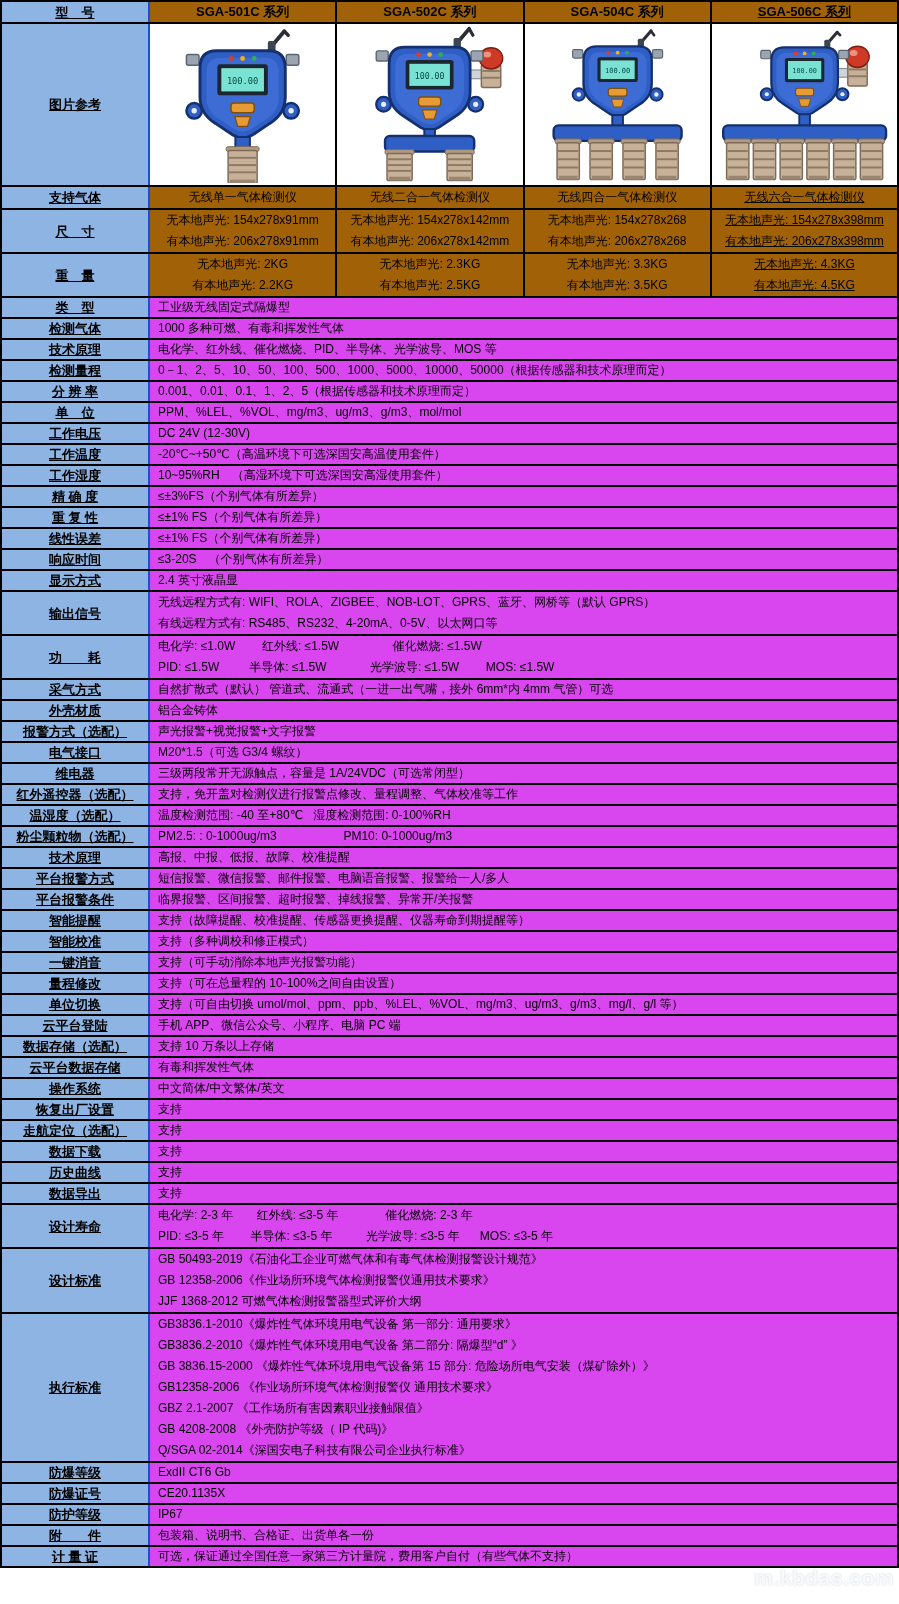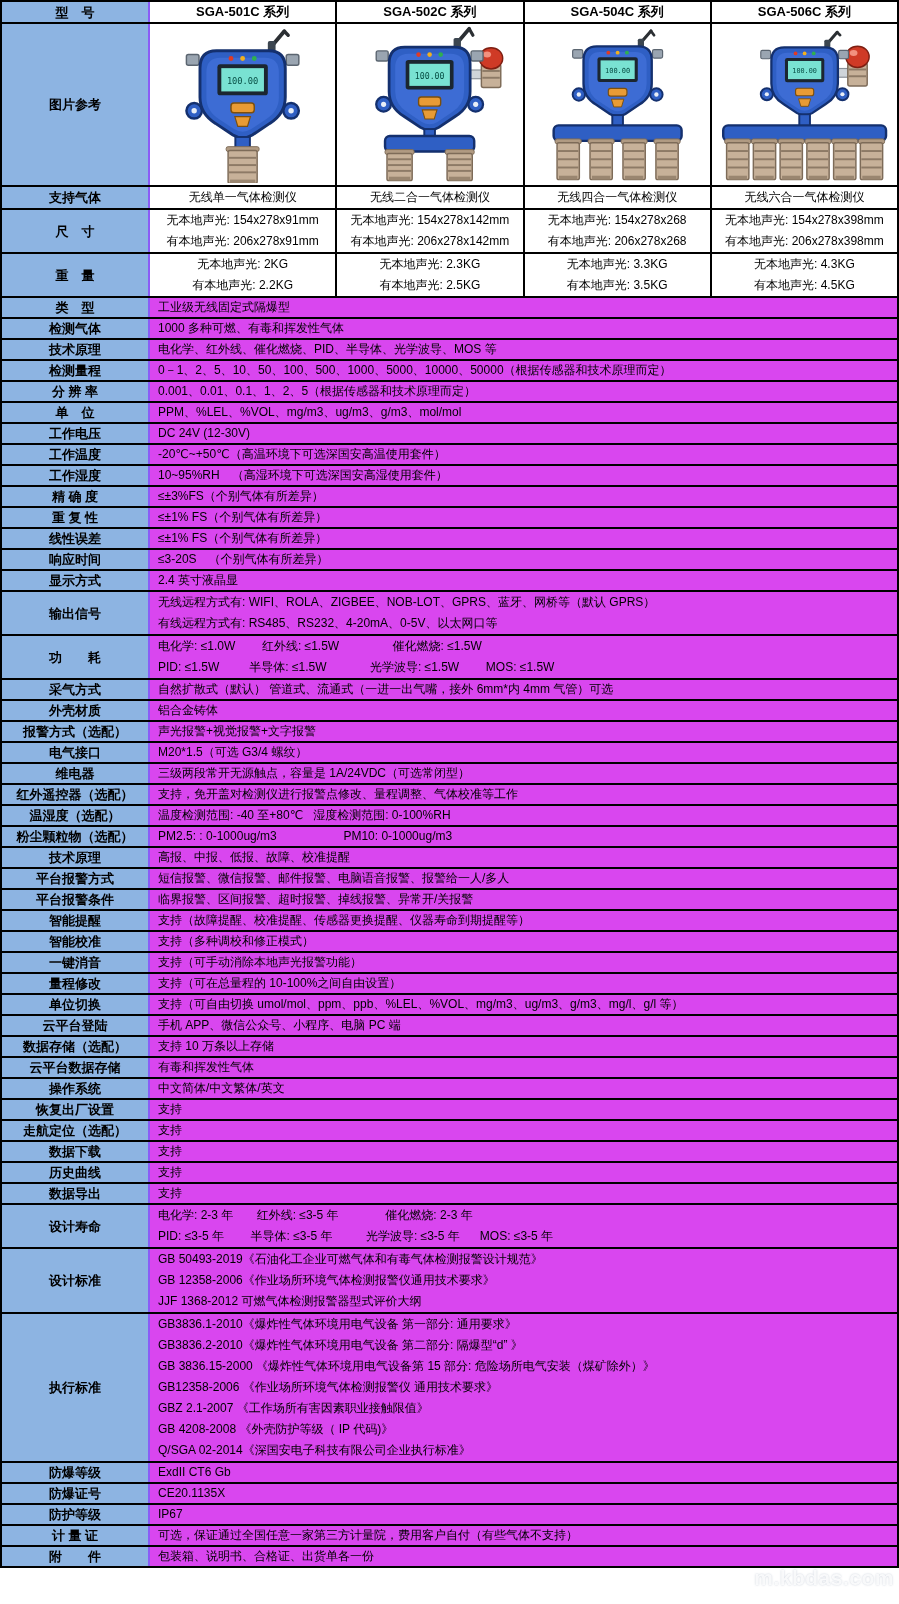--- a/index.html
+++ b/index.html
@@ -8,30 +8,30 @@
     font-family:"Liberation Sans","DejaVu Sans",sans-serif;color:#000;
     background:#fff;box-sizing:border-box;
   }
   #spec-table{
     width:899px;box-sizing:border-box;border:2px solid #000;background:#c9daf0;
   }
   .row{display:flex;border-bottom:2px solid #000;box-sizing:border-box;}
   .row:last-child{border-bottom:none;}
   .cell{box-sizing:border-box;}
   .label{
-    width:148px;flex:0 0 148px;background:#8db4e2;border-right:2px solid #8b5cf6;
+    width:148px;flex:0 0 148px;background:#8db4e2;border-right:2px solid #1d4ed8;
     display:flex;align-items:center;justify-content:center;text-align:center;
-    font-weight:bold;font-size:13px;line-height:15px;padding:1px 2px;white-space:pre-wrap;
+    font-weight:bold;font-size:13px;line-height:15px;padding:1px 2px;white-space:pre-wrap;text-decoration:underline;
   }
   .mcell{
-    flex:1 1 0;border-right:2px solid #000;background:#ffffff;
+    flex:1 1 0;border-right:2px solid #000;background:#a16207;
     display:flex;flex-direction:column;align-items:center;justify-content:center;
     text-align:center;font-size:12px;padding:0 2px;
   }
-  .mcell:last-child{border-right:none;}
+  .mcell:last-child{border-right:none;text-decoration:underline;}
   .value{
     flex:1 1 0;background:#d946ef;display:flex;flex-direction:column;justify-content:center;
     font-size:12px;padding:0 8px;text-align:left;
   }
   .line{white-space:pre-wrap;}
   .header-row .label,.header-row .mcell{height:20px;min-height:20px;font-weight:bold;font-size:13px;justify-content:center;}
   .header-row .mcell{flex-direction:row;align-items:center;}
   .image-row{height:163px;}
   .image-row .imgcell{background:#fff;padding:2px;}
   .image-row svg{display:block;width:100%;height:100%;}
@@ -610,26 +610,26 @@
           <div class="line">CE20.1135X</div>
         </div>
       </div>
       <div class="row spec single">
         <div class="cell label">防护等级</div>
         <div class="cell value">
           <div class="line">IP67</div>
         </div>
       </div>
       <div class="row spec single">
+        <div class="cell label">附　　件</div>
+        <div class="cell value">
+          <div class="line">包装箱、说明书、合格证、出货单各一份</div>
+        </div>
+      </div>
+      <div class="row spec single">
         <div class="cell label">计 量 证</div>
         <div class="cell value">
           <div class="line">可选，保证通过全国任意一家第三方计量院，费用客户自付（有些气体不支持）</div>
-        </div>
-      </div>
-      <div class="row spec single">
-        <div class="cell label">附　　件</div>
-        <div class="cell value">
-          <div class="line">包装箱、说明书、合格证、出货单各一份</div>
         </div>
       </div>
     </div>
   <div id="watermark">m.kbdas.com</div>
 </div>
 
 </body></html>

